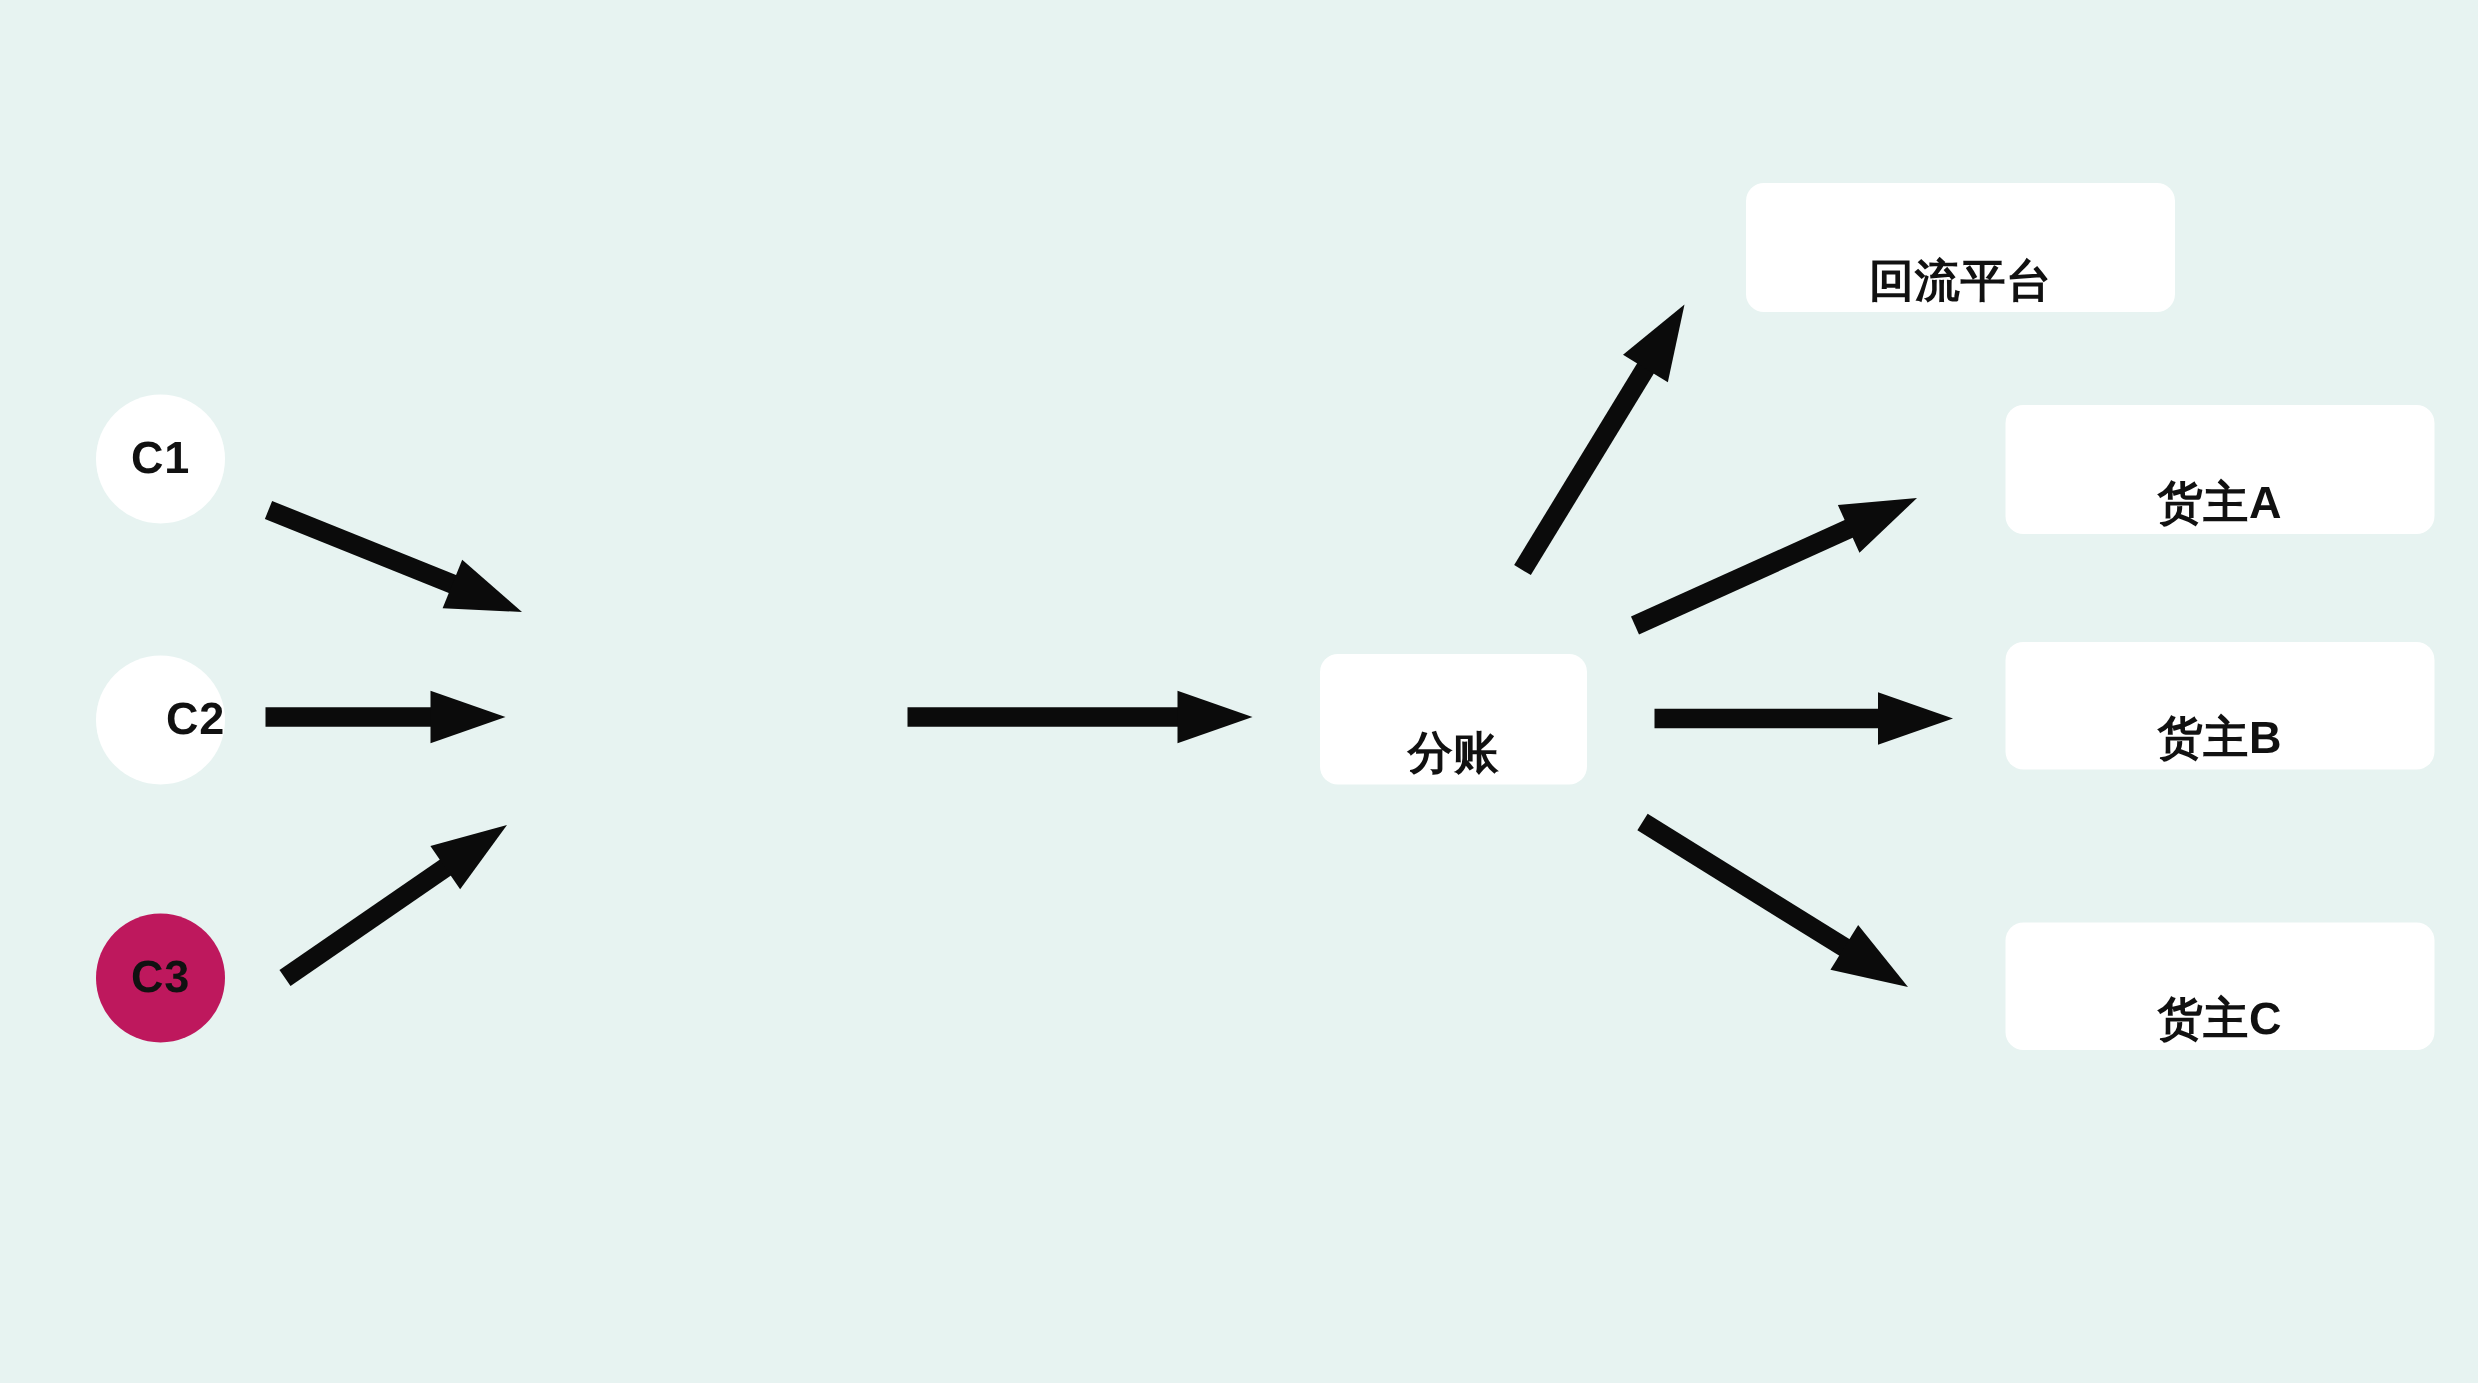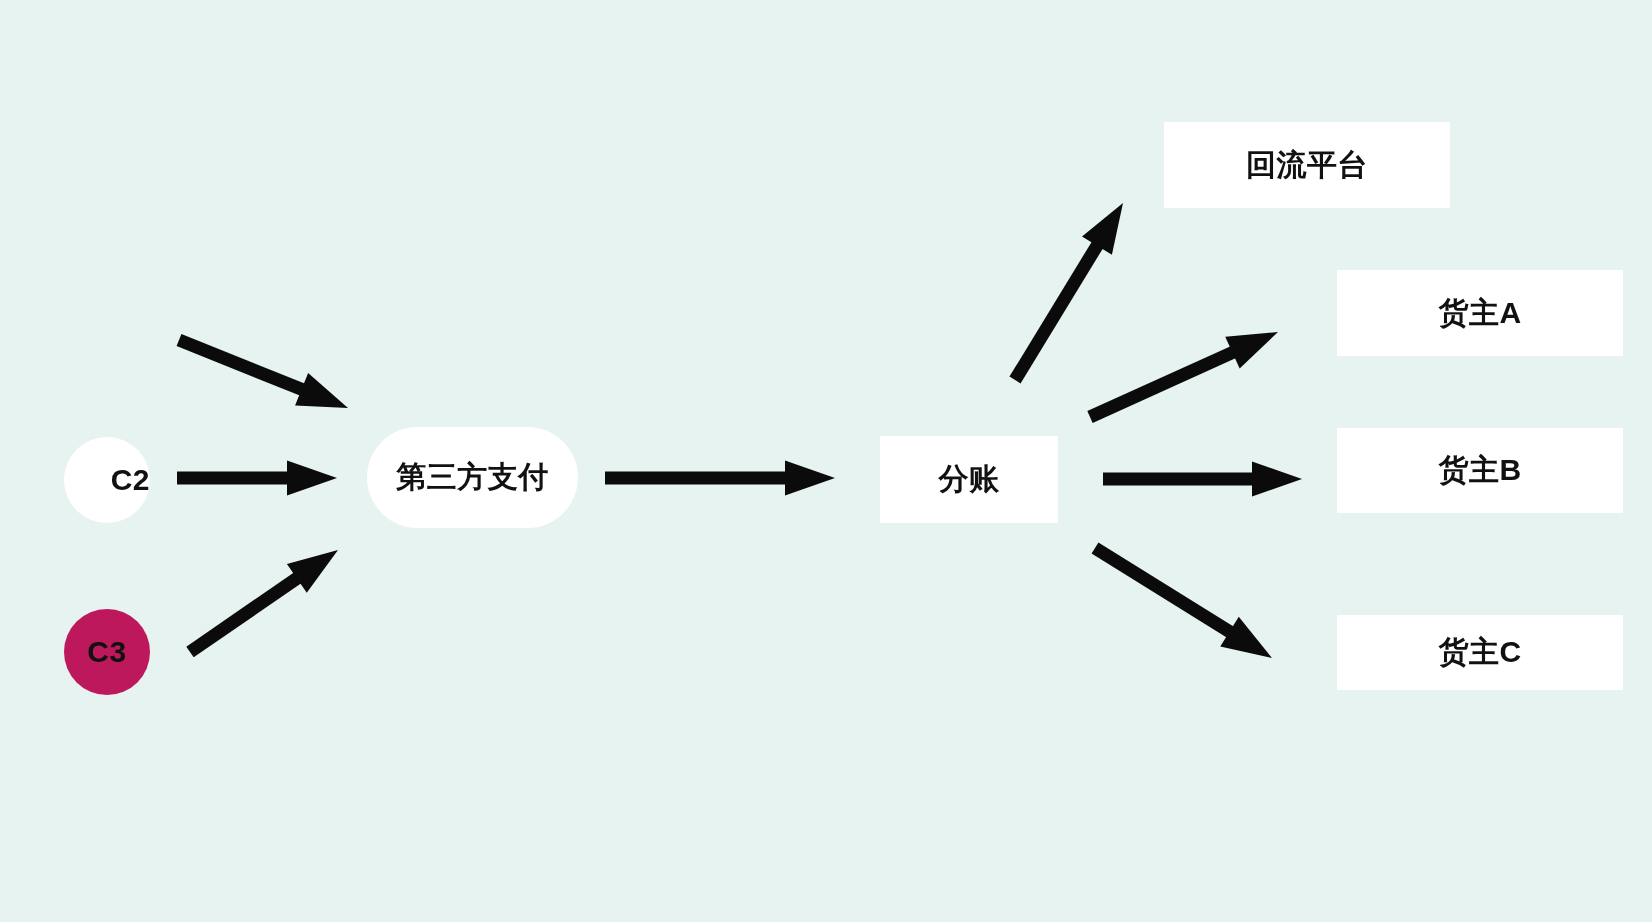--- a/index.html
+++ b/index.html
@@ -31,21 +31,21 @@
     align-items: center;
     justify-content: center;
     font-weight: 700;
     font-size: 30px;
     letter-spacing: 0.5px;
     white-space: nowrap;
     box-sizing: border-box;
   }
   .node.circle { border-radius: 50%; }
   .node.pill   { border-radius: 51px; }
-  .node.rect   { border-radius: 0; }
+  .node.rect   { border-radius: 12px; align-items: flex-end; }
 </style>
 </head>
 <body>
 
 <div class="canvas" style="background: rgb(231, 243, 241);">
 
   <svg class="edges-layer" viewBox="0 0 1652 922" xmlns="http://www.w3.org/2000/svg">
       <g>
         <line x1="179" y1="340" x2="305.32499061398903" y2="390.8289903062204" stroke="#0b0b0b" stroke-width="13"></line>
         <polygon points="348,408 295.08167089257194,405.57091694709163 308.14656957262156,373.1008011099093" fill="#0b0b0b"></polygon>
@@ -73,46 +73,46 @@
       <g>
         <line x1="1103" y1="479" x2="1256" y2="479" stroke="#0b0b0b" stroke-width="13"></line>
         <polygon points="1302,479 1252,496.5 1252,461.5" fill="#0b0b0b"></polygon>
       </g>
       <g>
         <line x1="1095" y1="548" x2="1232.9302004229894" y2="633.7193335962081" stroke="#0b0b0b" stroke-width="13"></line>
         <polygon points="1272,658 1220.2956165018068,646.4714820088716 1238.7700365916485,616.744460591581" fill="#0b0b0b"></polygon>
       </g>
     </svg>
 
+  <div class="node circle" style="left: 64px; top: 263px; width: 86px; height: 86px; background: rgb(255, 255, 255); color: rgb(17, 17, 17);">
+    <span>C1</span>
+  </div>
 
   <div class="node circle" style="left: 64px; top: 437px; width: 86px; height: 86px; background: rgb(255, 255, 255); color: rgb(17, 17, 17); justify-content: flex-end;">
     <span>C2</span>
   </div>
 
   <div class="node circle" style="left: 64px; top: 609px; width: 86px; height: 86px; background: #be185d; color: rgb(17, 17, 17);">
     <span>C3</span>
   </div>
 
-  <div class="node pill" style="left: 367px; top: 427px; width: 211px; height: 101px; background: rgb(255, 255, 255); color: rgb(17, 17, 17);">
-    <span>第三方支付</span>
-  </div>
 
   <div class="node rect" style="left: 880px; top: 436px; width: 178px; height: 87px; background: #ffffff; color: rgb(17, 17, 17);">
     <span>分账</span>
   </div>
 
   <div class="node rect" style="left: 1164px; top: 122px; width: 286px; height: 86px; background: rgb(255, 255, 255); color: rgb(17, 17, 17);">
     <span>回流平台</span>
   </div>
 
   <div class="node rect" style="left: 1337px; top: 270px; width: 286px; height: 86px; background: rgb(255, 255, 255); color: rgb(17, 17, 17);">
     <span>货主A</span>
   </div>
 
   <div class="node rect" style="left: 1337px; top: 428px; width: 286px; height: 85px; background: rgb(255, 255, 255); color: rgb(17, 17, 17);">
     <span>货主B</span>
   </div>
 
-  <div class="node rect" style="left: 1337px; top: 615px; width: 286px; height: 75px; background: rgb(255, 255, 255); color: rgb(17, 17, 17);">
+  <div class="node rect" style="left: 1337px; top: 615px; width: 286px; height: 85px; background: rgb(255, 255, 255); color: rgb(17, 17, 17);">
     <span>货主C</span>
   </div>
 
 </div>
 
 </body></html>

